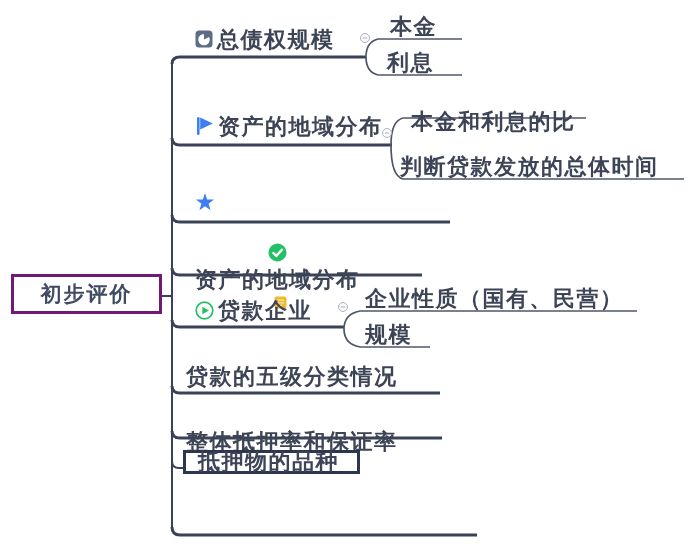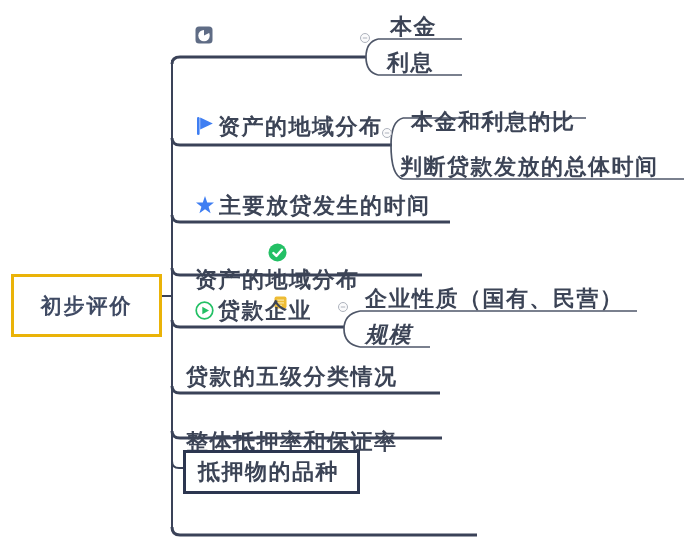--- a/index.html
+++ b/index.html
@@ -11,27 +11,27 @@
   .topic{
     position:absolute;display:flex;align-items:center;gap:4px;
     font-size:22px;font-weight:700;color:#3c4456;letter-spacing:1.5px;
     line-height:26px;white-space:nowrap;
   }
   .sub{
     position:absolute;font-size:22px;font-weight:700;color:#3c4456;
     letter-spacing:1.5px;line-height:26px;white-space:nowrap;
   }
   .rootbox{
-    position:absolute;left:11px;top:274px;width:151px;height:63px;
-    border:3px solid #eab308;box-sizing:border-box;background:#fff;
+    position:absolute;left:11px;top:274px;width:151px;height:40px;
+    border:3px solid #701a75;box-sizing:border-box;background:#fff;
     display:flex;align-items:center;justify-content:center;
     font-size:21px;font-weight:700;color:#3f4a63;letter-spacing:2px;
   }
   .boxed{
-    position:absolute;left:183px;top:450px;width:177px;height:44px;
+    position:absolute;left:183px;top:450px;width:177px;height:24px;
     border:3px solid #2c3650;box-sizing:border-box;background:#fff;
     display:flex;align-items:center;padding-left:12px;
     font-size:22px;font-weight:700;color:#3c4456;letter-spacing:1.5px;white-space:nowrap;
   }
   .icon{display:inline-flex;align-items:center;justify-content:center;}
   .note-ic{margin-left:6px;display:inline-flex;}
 </style>
 </head>
 <body>
 
@@ -80,20 +80,21 @@
   </div>
 
   <div class="topic" style="left:195px;top:26px;">
     <span class="icon">
       <svg width="18" height="18" viewBox="0 0 18 18">
         <rect x="0.5" y="0.5" width="17" height="17" rx="3.5" fill="#5f6c85"></rect>
         <circle cx="9" cy="9.6" r="5.7" fill="#ffffff"></circle>
         <path d="M9,9.6 L9,3.2 A6.4,6.4 0 0 1 14.6,6.8 Z" fill="#5f6c85"></path>
       </svg>
     </span>
+    <span>总债权规模</span>
   </div>
   <div class="sub" style="left:390px;top:13px;">
     <span>本金</span>
   </div>
   <div class="sub" style="left:387px;top:49px;">
     <span>利息</span>
   </div>
 
   <div class="topic" style="left:196px;top:113px;">
     <span class="icon">
@@ -110,21 +111,20 @@
   <div class="sub" style="left:400px;top:153px;">
     <span>判断贷款发放的总体时间</span>
   </div>
 
   <div class="topic" style="left:195px;top:192px;">
     <span class="icon">
       <svg width="20" height="20" viewBox="0 0 20 20">
         <polygon points="10,1 12.2,7.4 19,7.6 13.6,11.7 15.6,18.2 10,14.3 4.4,18.2 6.4,11.7 1,7.6 7.8,7.4" fill="#3f7ef2"></polygon>
       </svg>
     </span>
-    <span>主要放贷发生的时间</span>
   </div>
 
   <div class="topic" style="left:195px;top:243px;flex-direction:column;">
     <span class="icon">
       <svg width="19" height="19" viewBox="0 0 19 19">
         <circle cx="9.5" cy="9.5" r="9" fill="#23c065"></circle>
         <path d="M5.4,10 L8.4,12.9 L13.9,6.7" stroke="#ffffff" stroke-width="2.4" fill="none" stroke-linecap="round" stroke-linejoin="round"></path>
       </svg>
     </span>
     <span>资产的地域分布</span>
@@ -141,21 +141,21 @@
       <svg width="19" height="19" viewBox="0 0 19 19">
         <circle cx="9.5" cy="9.5" r="8.3" fill="#ffffff" stroke="#23c065" stroke-width="1.7"></circle>
         <polygon points="7.3,5.8 14,9.5 7.3,13.2" fill="#23c065"></polygon>
       </svg>
     </span>
     <span>贷款企业</span>
   </div>
   <div class="sub" style="left:365px;top:285px;">
     <span>企业性质（国有、民营）</span>
   </div>
-  <div class="sub" style="left:365px;top:321px;font-style:italic;">
+  <div class="sub" style="left:365px;top:321px;">
     <span>规模</span>
   </div>
 
   <div class="topic" style="left:186px;top:363px;">
     <span>贷款的五级分类情况</span>
   </div>
 
   <div class="topic" style="left:186px;top:408px;margin-top:20px;">
     <span>整体抵押率和保证率</span>
   </div>

